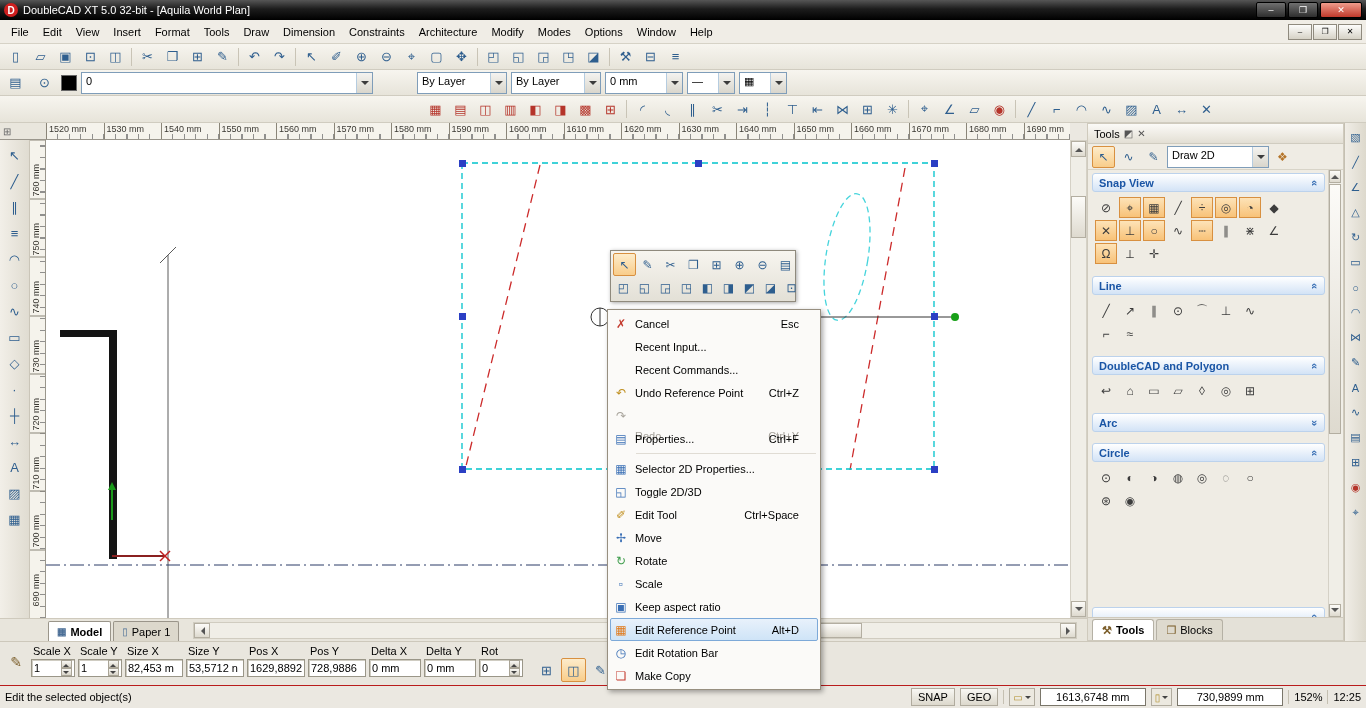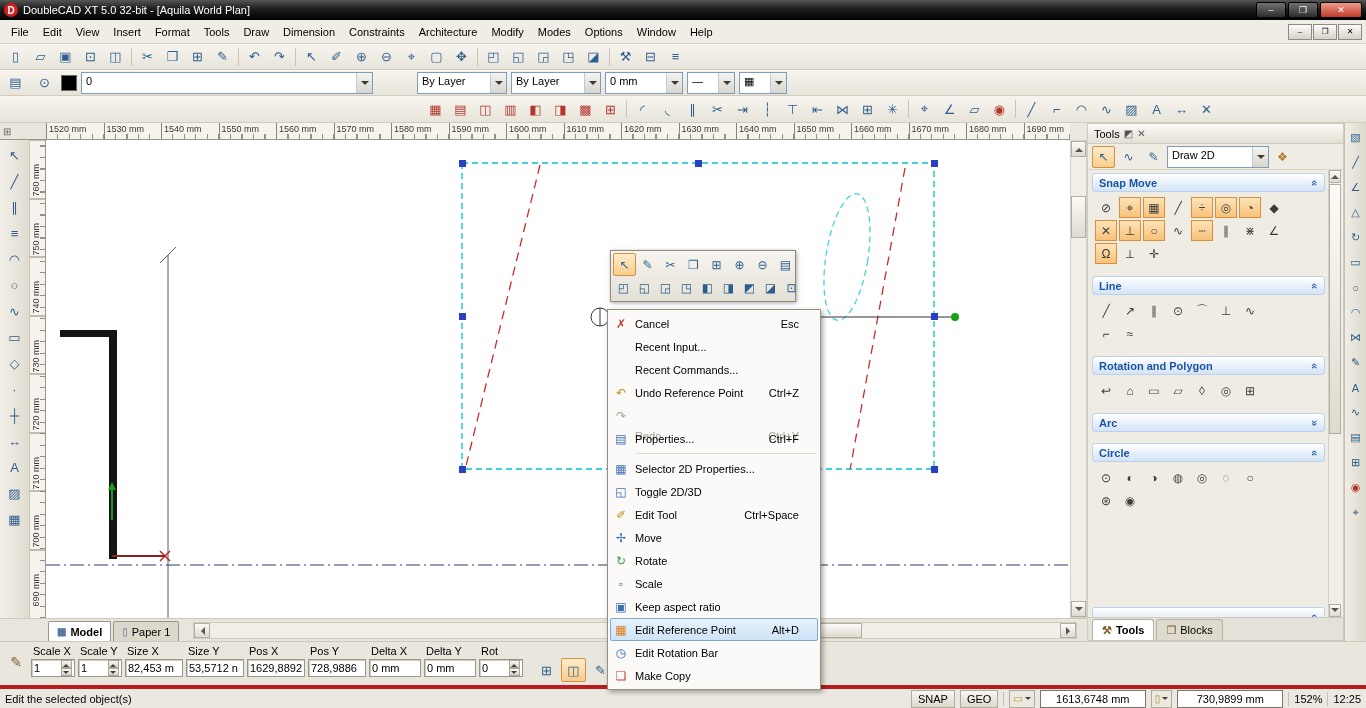--- a/index.html
+++ b/index.html
@@ -94,21 +94,21 @@
   .finput{height:18px;background:#fff;border:1px solid #9a9688;box-shadow:inset 1px 1px 0 #cfccc2;display:flex;align-items:center;padding:0 2px;box-sizing:border-box;overflow:hidden;}
   .w44{width:44px;}.w50{width:52px;}.w56{width:58px;}
   .fval{white-space:nowrap;overflow:hidden;}
   .spinner{display:none;flex-direction:column;margin-left:auto;width:11px;height:16px;flex:0 0 auto;}
   .finput.has-spin .spinner{display:flex;}
   .spinner i{flex:1;background:linear-gradient(#f8f7f3,#d8d4c8);border:1px solid #a9a496;position:relative;}
   .spinner i.su::after{content:"";position:absolute;left:1px;top:0px;border:3px solid transparent;border-bottom-color:#444;}
   .spinner i.sd::after{content:"";position:absolute;left:1px;top:2px;border:3px solid transparent;border-top-color:#444;}
   .insicons{display:flex;align-items:center;margin-top:14px;margin-left:8px;gap:2px;}
   
-  #statusbar{position:absolute;left:0;top:685px;width:1366px;height:23px;background:#ebe8e1;border-top:4px solid #b91c1c;display:flex;align-items:center;padding:0 5px;gap:5px;box-sizing:border-box;}
+  #statusbar{position:absolute;left:0;top:685px;width:1366px;height:23px;background:#ebe8e1;border-top:1px solid #b91c1c;display:flex;align-items:center;padding:0 5px;gap:5px;box-sizing:border-box;}
   .smsg{flex:1;}
   .sbtn{border:1px solid #b0ab9e;background:linear-gradient(#f8f7f3,#dcd8cc);height:16px;padding:0 6px;display:flex;align-items:center;}
   .cico{height:16px;border:1px solid #b0ab9e;background:#ece9e0;display:flex;align-items:center;padding:0 3px;gap:2px;color:#b08d2a;font-size:10px;}
   .cico::after{content:"";border:3px solid transparent;border-top-color:#444;margin-top:3px;}
   .cbox{background:#fff;border:1px solid #7a766a;height:16px;min-width:96px;display:flex;align-items:center;justify-content:center;padding:0 4px;}
   .sdiv{width:1px;height:14px;background:#c5c0b2;}
   
   #minitb{position:absolute;left:610px;top:250px;width:186px;background:linear-gradient(#f7f5ef,#e3e0d6);border:1px solid #8f8a7d;box-shadow:1px 1px 4px rgba(0,0,0,.35);padding:2px;z-index:40;box-sizing:border-box;}
   #minitb .row{display:flex;}
   #minitb .tbtn{width:21px;height:21px;font-size:12px;}
@@ -512,21 +512,21 @@
         <span class="tbtn">✎</span>
       <span class="combo w100">
         <span class="combo-val">Draw 2D</span>
         <span class="combo-btn"></span>
       </span>
       <span class="tbtn" style="color:#b5752a;">❖</span>
     </div>
     <div class="pcontent">
       <div class="sec">
         <div class="sech">
-          <span>Snap Move</span>
+          <span>Snap View</span>
           <span class="chev">«</span>
         </div>
         <div class="gicons w8">
           <span class="gcell">⊘</span>
             <span class="gcell on">⌖</span>
             <span class="gcell on">▦</span>
             <span class="gcell">╱</span>
             <span class="gcell on">÷</span>
             <span class="gcell on">◎</span>
             <span class="gcell on">◔</span>
@@ -556,21 +556,21 @@
             <span class="gcell">⊙</span>
             <span class="gcell">⌒</span>
             <span class="gcell">⊥</span>
             <span class="gcell">∿</span>
             <span class="gcell">⌐</span>
             <span class="gcell">≈</span>
         </div>
       </div>
       <div class="sec">
         <div class="sech">
-          <span>Rotation and Polygon</span>
+          <span>DoubleCAD and Polygon</span>
           <span class="chev">«</span>
         </div>
         <div class="gicons w7">
           <span class="gcell">↩</span>
             <span class="gcell">⌂</span>
             <span class="gcell">▭</span>
             <span class="gcell">▱</span>
             <span class="gcell">◊</span>
             <span class="gcell">◎</span>
             <span class="gcell">⊞</span>

